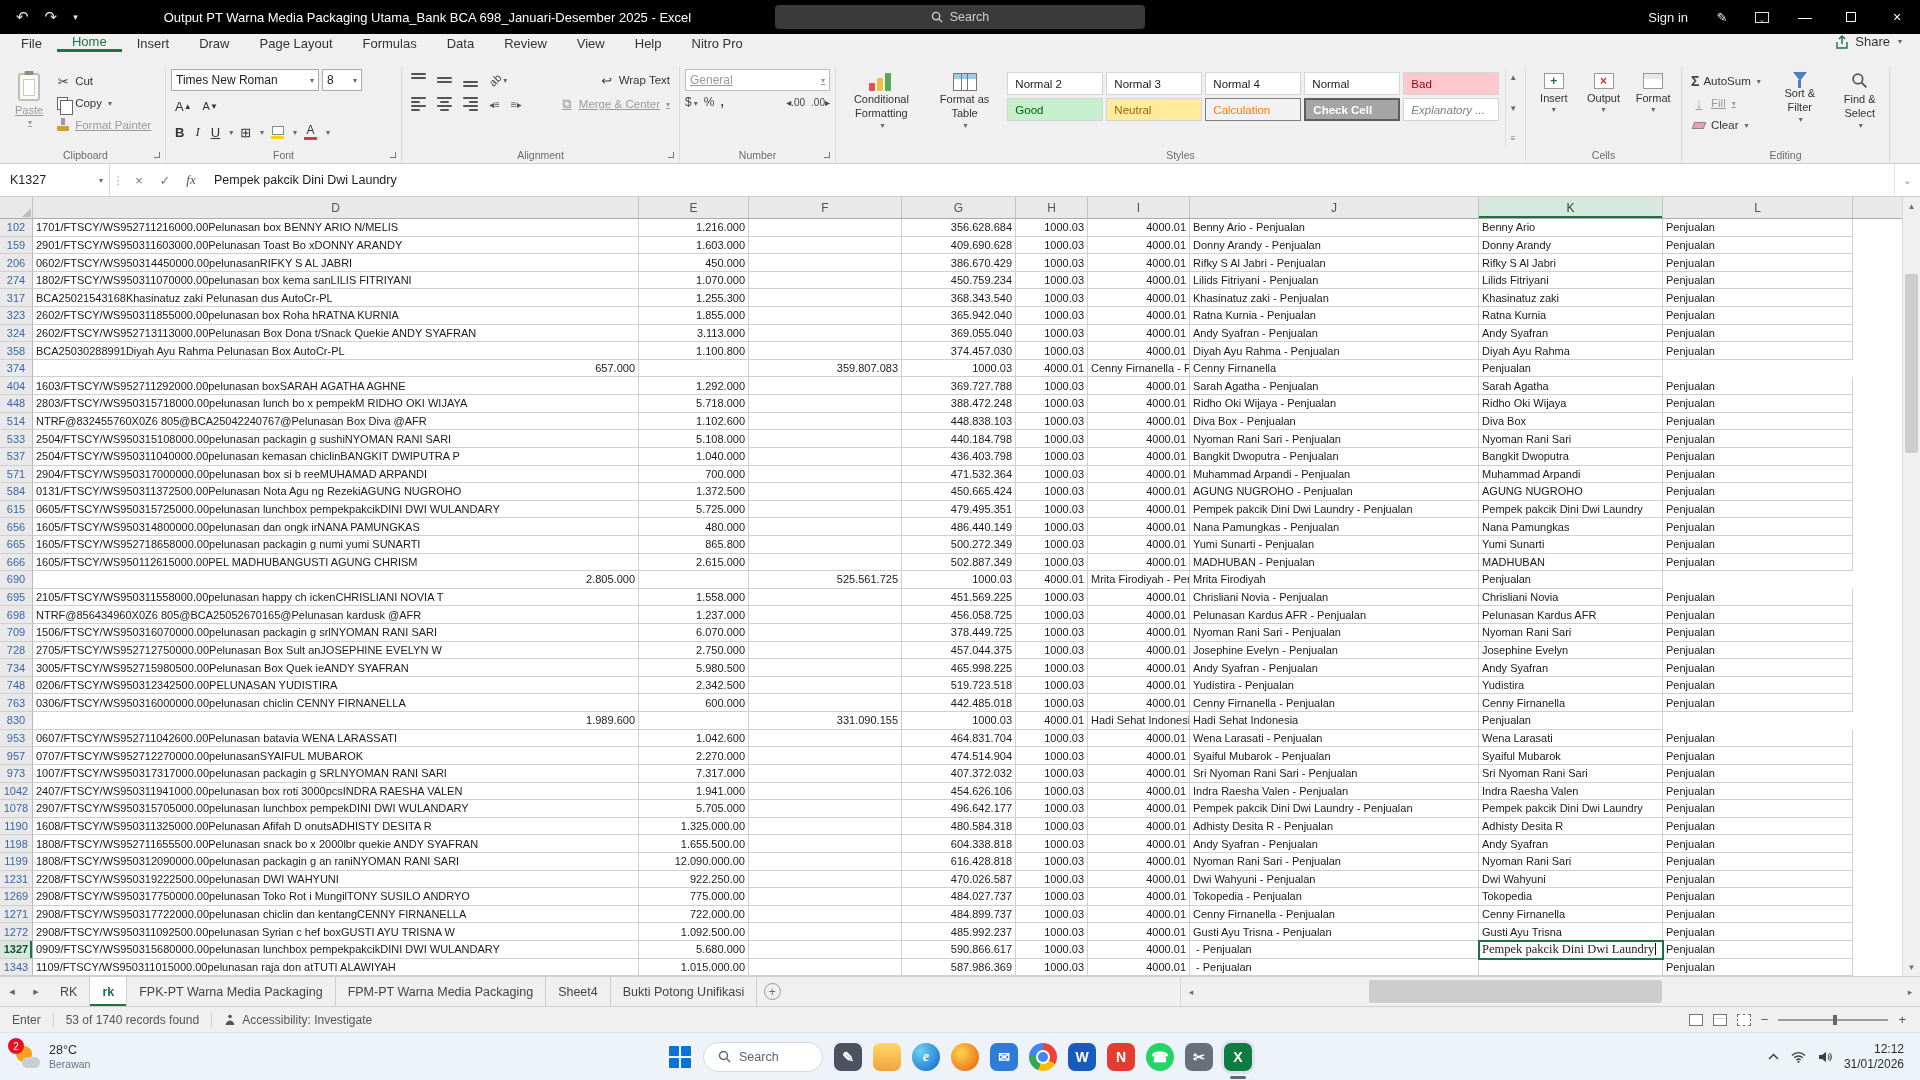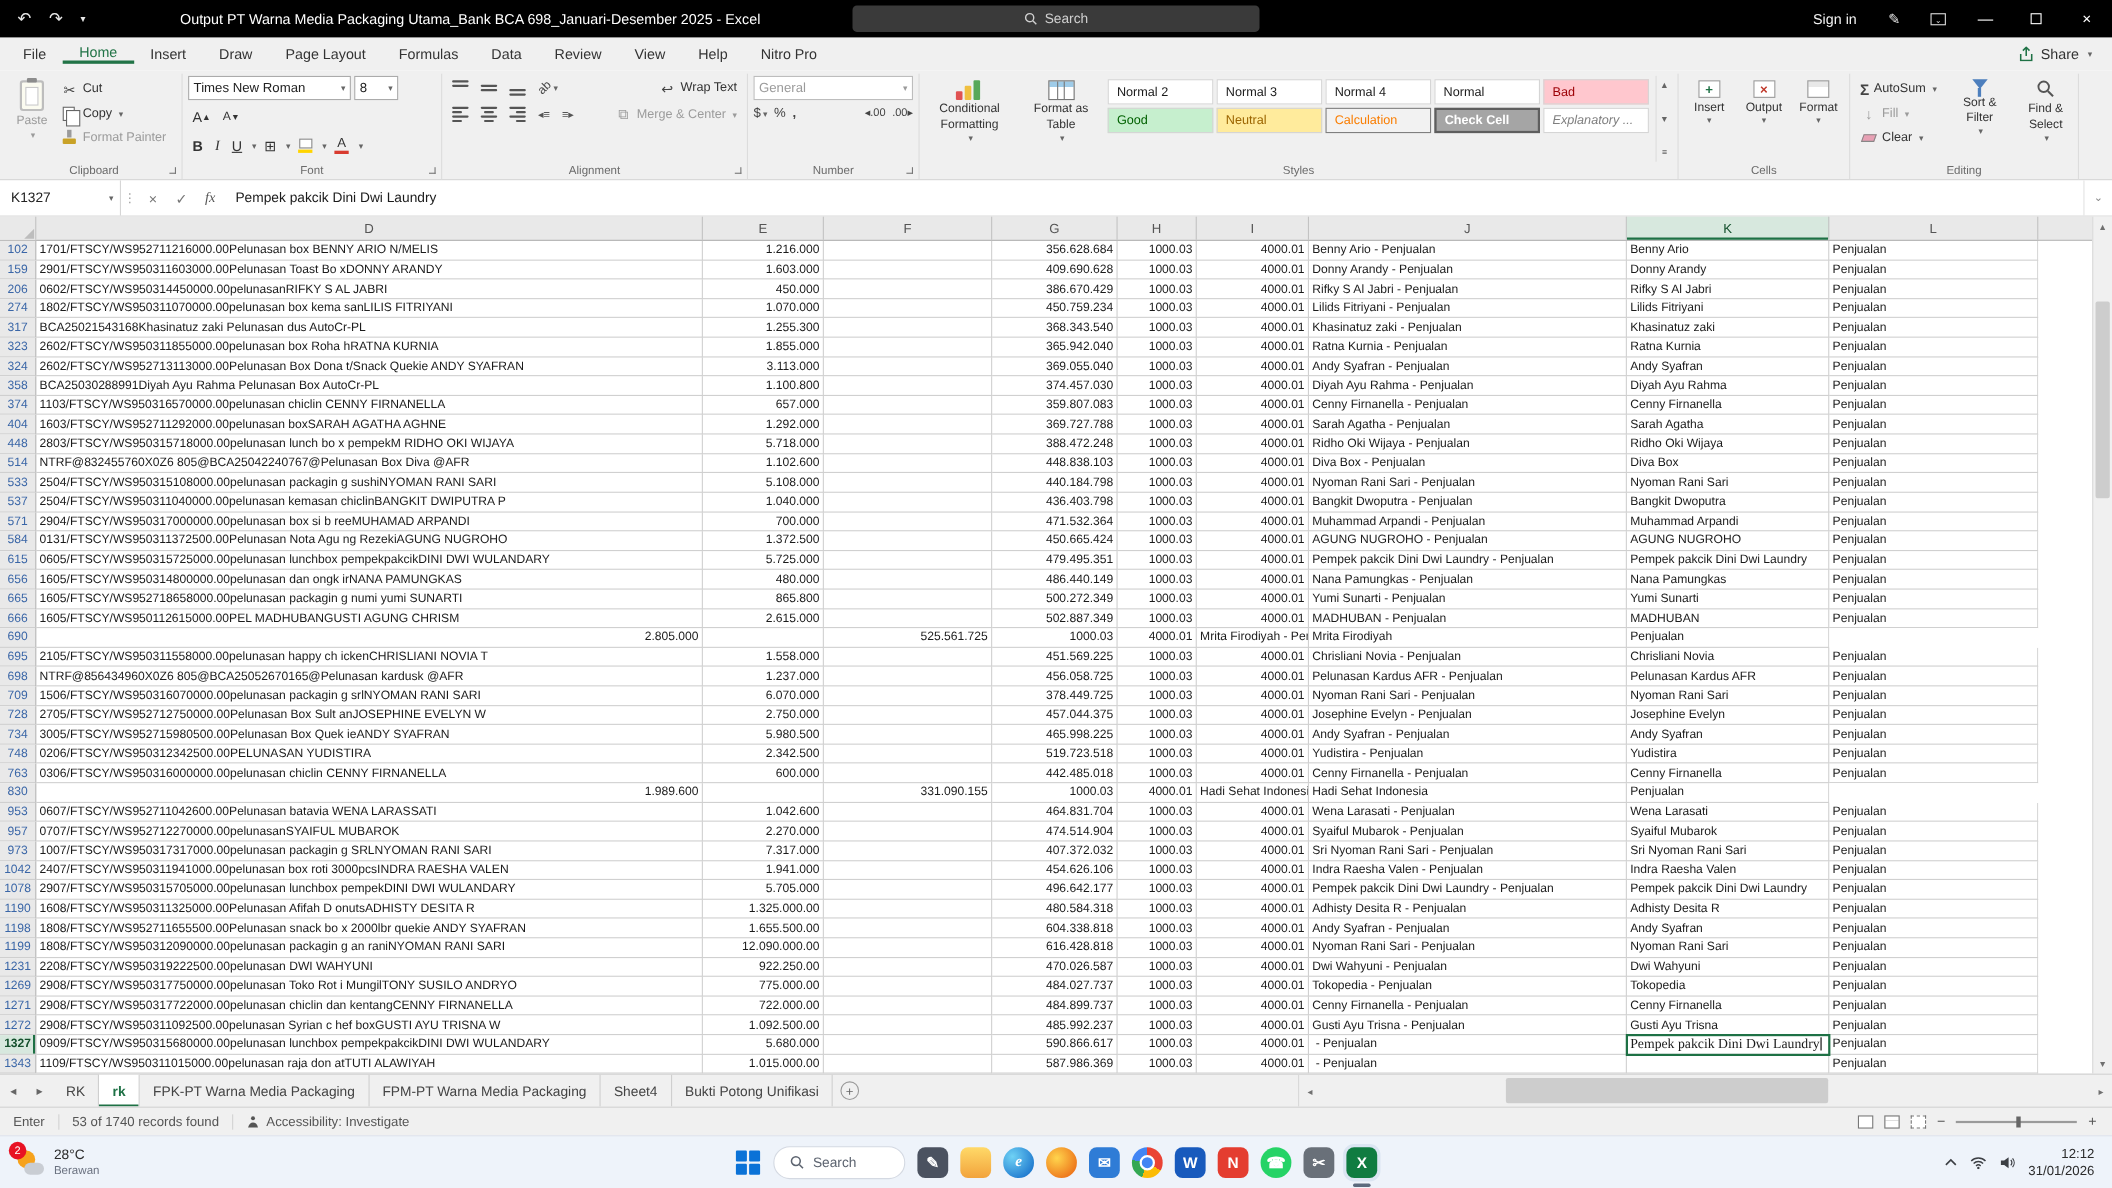--- a/index.html
+++ b/index.html
@@ -13,37 +13,37 @@
   .tb-title{margin-left:70px;font-size:13px;color:#fff;white-space:nowrap;overflow:hidden;max-width:560px;}
   .tb-search{position:absolute;left:50%;top:5px;transform:translateX(-50%);width:370px;height:24px;background:#3a3a3a;border-radius:4px;display:flex;align-items:center;justify-content:center;gap:7px;font-size:12.5px;color:#cfcfcf;}
   .tb-right{margin-left:auto;display:flex;align-items:center;height:100%;}
   .signin{font-size:13px;padding:0 14px;color:#f0f0f0;}
   .tb-ic{width:40px;height:100%;display:flex;align-items:center;justify-content:center;font-size:13px;color:#e8e8e8;}
   .winctl{width:46px;height:100%;display:flex;align-items:center;justify-content:center;color:#fff;font-size:14px;}
   .maxbox{width:10px;height:10px;border:1px solid #fff;}
   .ribbonopts{width:14px;height:11px;border:1px solid #ddd;display:flex;align-items:flex-end;justify-content:center;font-size:7px;line-height:4px;color:#ddd;}
 
   
-  .ribbontabs{height:30px;background:#f0f0f0;display:flex;align-items:center;padding-left:6px;flex:0 0 auto;}
+  .ribbontabs{height:30px;background:#f0f0f0;display:flex;align-items:flex-start;padding-left:6px;flex:0 0 auto;}
   .rtab{padding:0 15px;display:flex;align-items:center;font-size:13px;color:#333;}
   .rtab.active{color:#217346;border-bottom:3px solid #217346;font-weight:400;background:#f0f0f0;}
   .rt-spacer{flex:1;}
   .sharebtn{display:flex;align-items:center;gap:6px;padding:0 18px;font-size:13px;color:#333;}
 
   
   .ribbon{height:100px;background:#f0f0f0;border-bottom:1px solid #cfcfcf;display:flex;padding:3px 4px 0 6px;flex:0 0 auto;}
   .group{position:relative;border-right:1px solid #dcdcdc;padding:2px 5px 16px 5px;display:flex;flex-direction:column;flex:0 0 auto;}
   .glabel{position:absolute;bottom:2px;left:0;right:0;text-align:center;font-size:10.5px;color:#6b6b6b;}
   .launcher{position:absolute;right:4px;bottom:4px;width:8px;height:8px;}
   .launcher::before{content:"";position:absolute;right:1px;bottom:1px;width:5px;height:5px;border-right:1.5px solid #777;border-bottom:1.5px solid #777;}
   .grow-h{display:flex;gap:4px;flex:1;}
   .minicol{display:flex;flex-direction:column;justify-content:flex-start;gap:2px;padding-top:2px;}
   .bigbtn{display:flex;flex-direction:column;align-items:center;justify-content:flex-start;font-size:11px;color:#333;padding:4px 4px 0 4px;text-align:center;line-height:1.25;}
   .smallbtn{display:flex;align-items:center;gap:4px;font-size:11.5px;height:20px;padding:0 4px;color:#333;white-space:nowrap;}
-  .grayed,.grayed *{color:#9b9b9b !important;border-color:#bdbdbd !important;}
+  .grayed,.grayed *{color:#9b9b9b !important;border-color:#bdbdbd !important;text-decoration:underline;}
   .arr{font-size:8px;color:#666;margin-left:2px;}
   .ic{width:16px;height:16px;display:inline-flex;align-items:center;justify-content:center;font-size:13px;color:#444;flex:0 0 auto;}
   
   .g-clipboard{width:160px;}
   .paste-ic{width:22px;height:28px;border:2px solid #8c8c8c;border-radius:3px;background:#fbfbf0;position:relative;margin-bottom:3px;}
   .paste-ic::before{content:"";position:absolute;top:-4px;left:50%;transform:translateX(-50%);width:9px;height:4px;background:#8c8c8c;border-radius:1px;}
   .paste-ic::after{content:"";position:absolute;left:3px;top:4px;right:3px;bottom:3px;background:#fff;border:1px solid #c9c9c9;}
   .copy-ic{position:relative;width:11px;height:13px;border:1.5px solid #666;background:#fff;margin:0 3px 0 1px;}
   .copy-ic::after{content:"";position:absolute;left:2px;top:2px;width:11px;height:13px;border:1.5px solid #666;background:#fff;}
   .brush-ic{width:14px;height:14px;position:relative;}
@@ -650,21 +650,20 @@
             <div class="cell num">374.457.030</div>
             <div class="cell num">1000.03</div>
             <div class="cell num">4000.01</div>
             <div class="cell">Diyah Ayu Rahma - Penjualan</div>
             <div class="cell">Diyah Ayu Rahma</div>
             <div class="cell">Penjualan</div>
             <div class="cell fillcell"></div>
           </div>
           <div class="grow">
             <div class="cell rhdr">374</div>
-            <div class="cell">1103/FTSCY/WS950316570000.00pelunasan chiclin CENNY FIRNANELLA</div>
             <div class="cell num">657.000</div>
             <div class="cell"></div>
             <div class="cell num">359.807.083</div>
             <div class="cell num">1000.03</div>
             <div class="cell num">4000.01</div>
             <div class="cell">Cenny Firnanella - Penjualan</div>
             <div class="cell">Cenny Firnanella</div>
             <div class="cell">Penjualan</div>
             <div class="cell fillcell"></div>
           </div>

